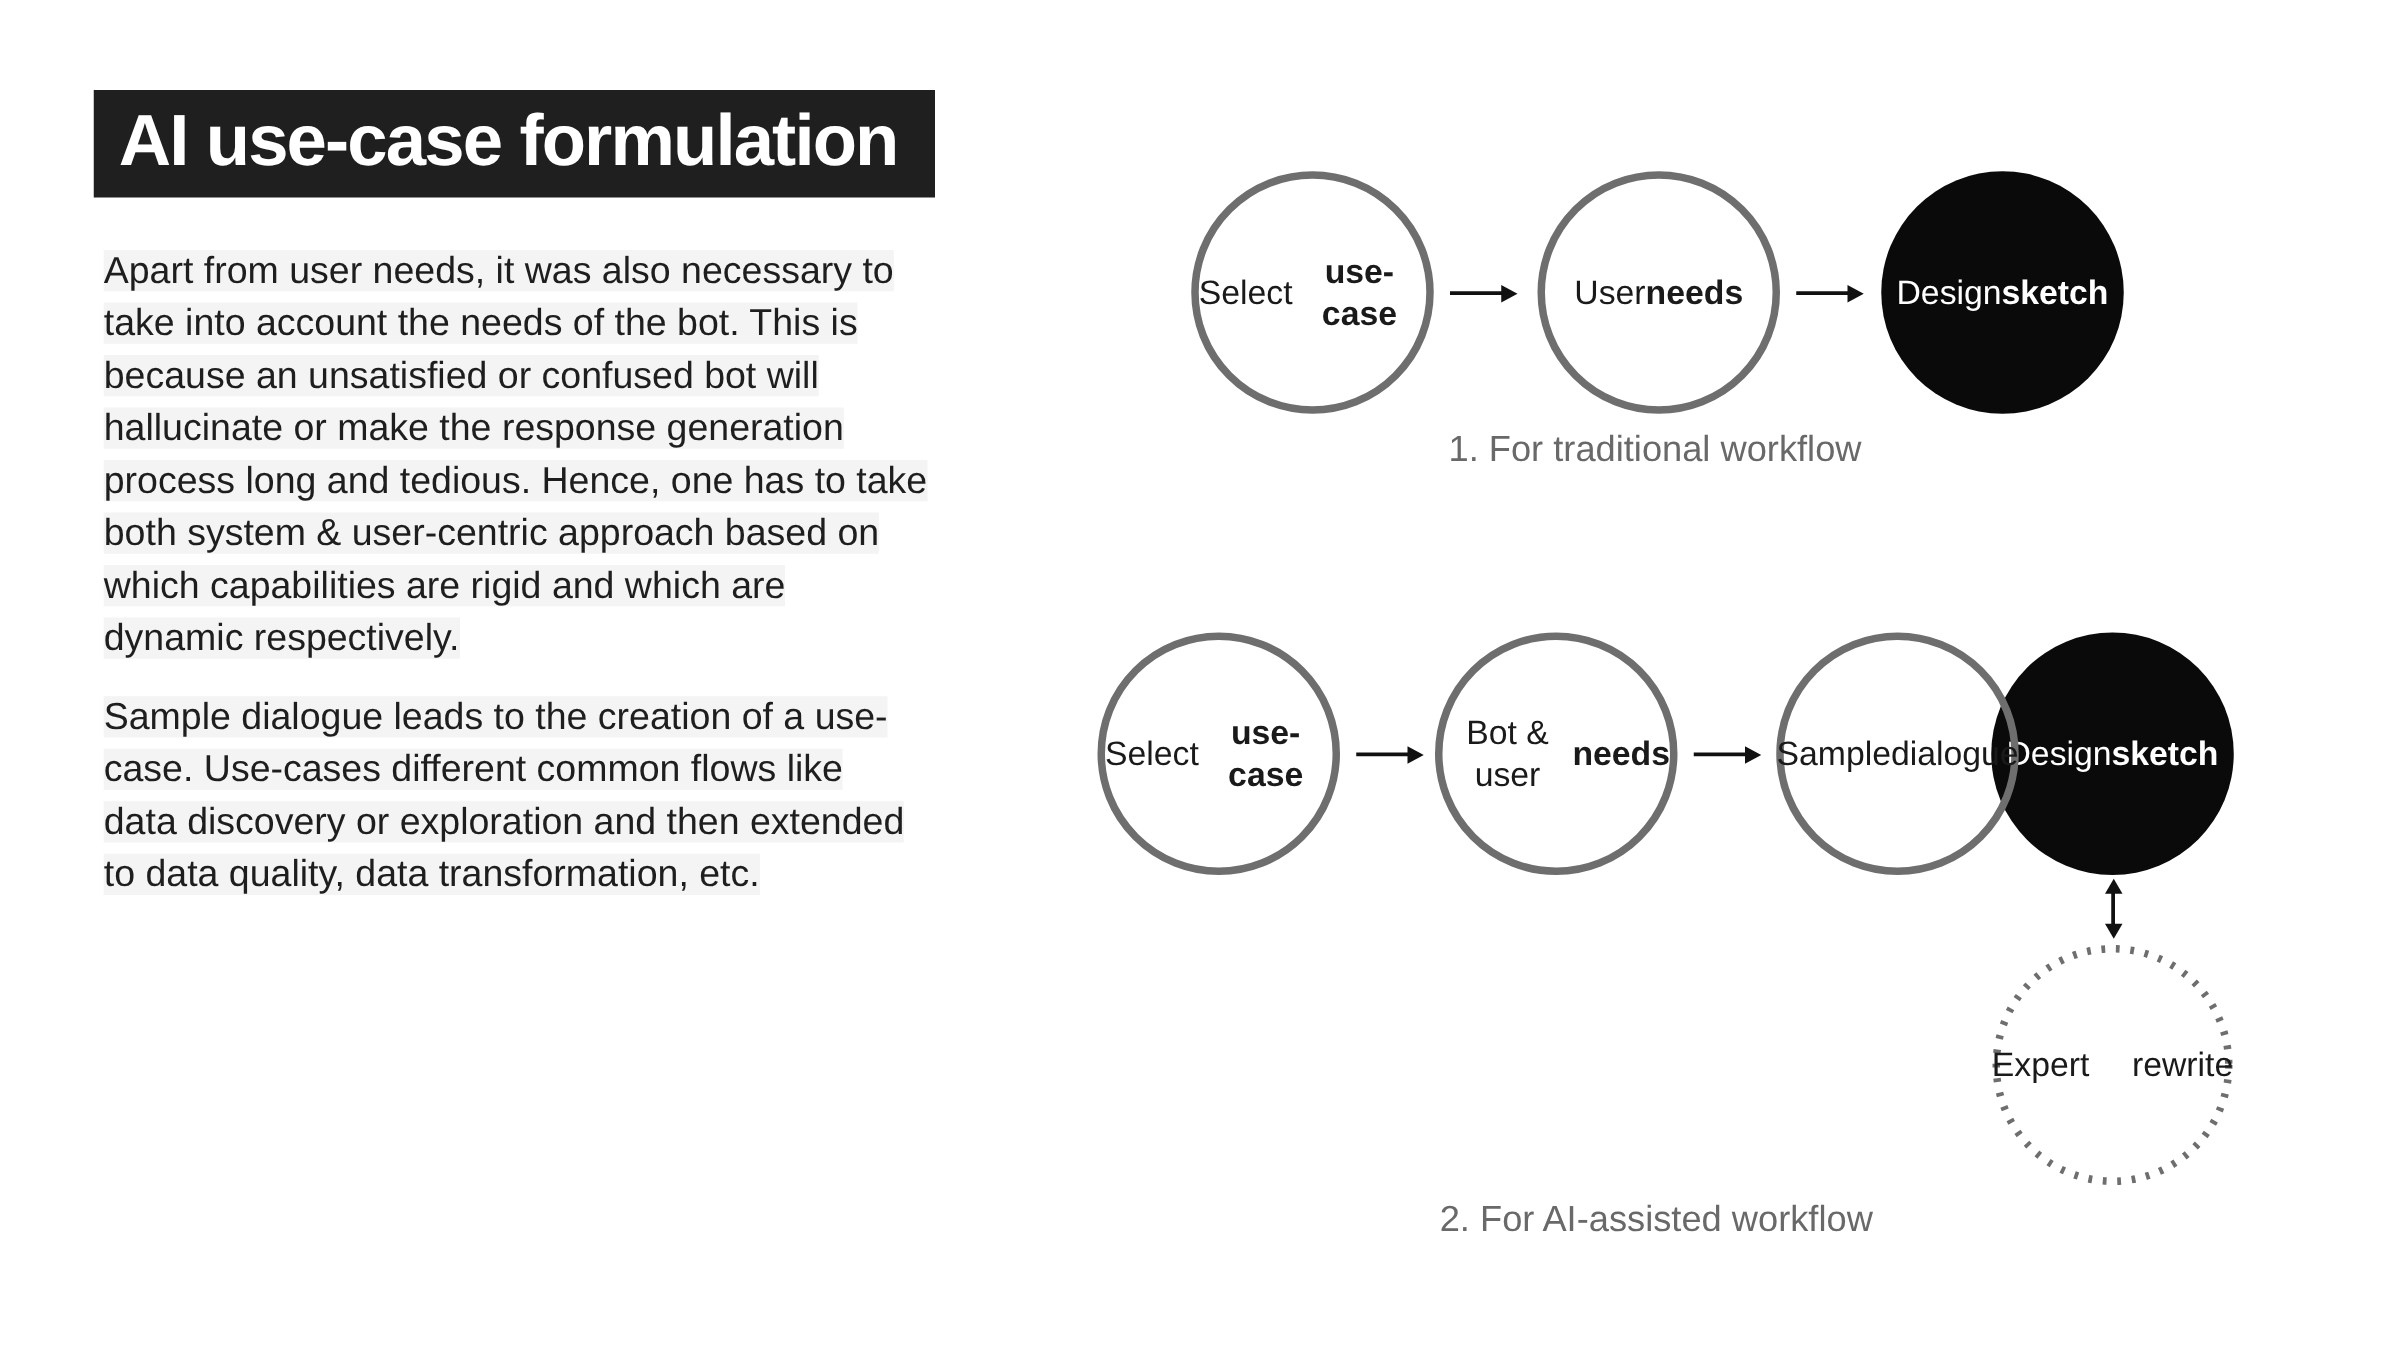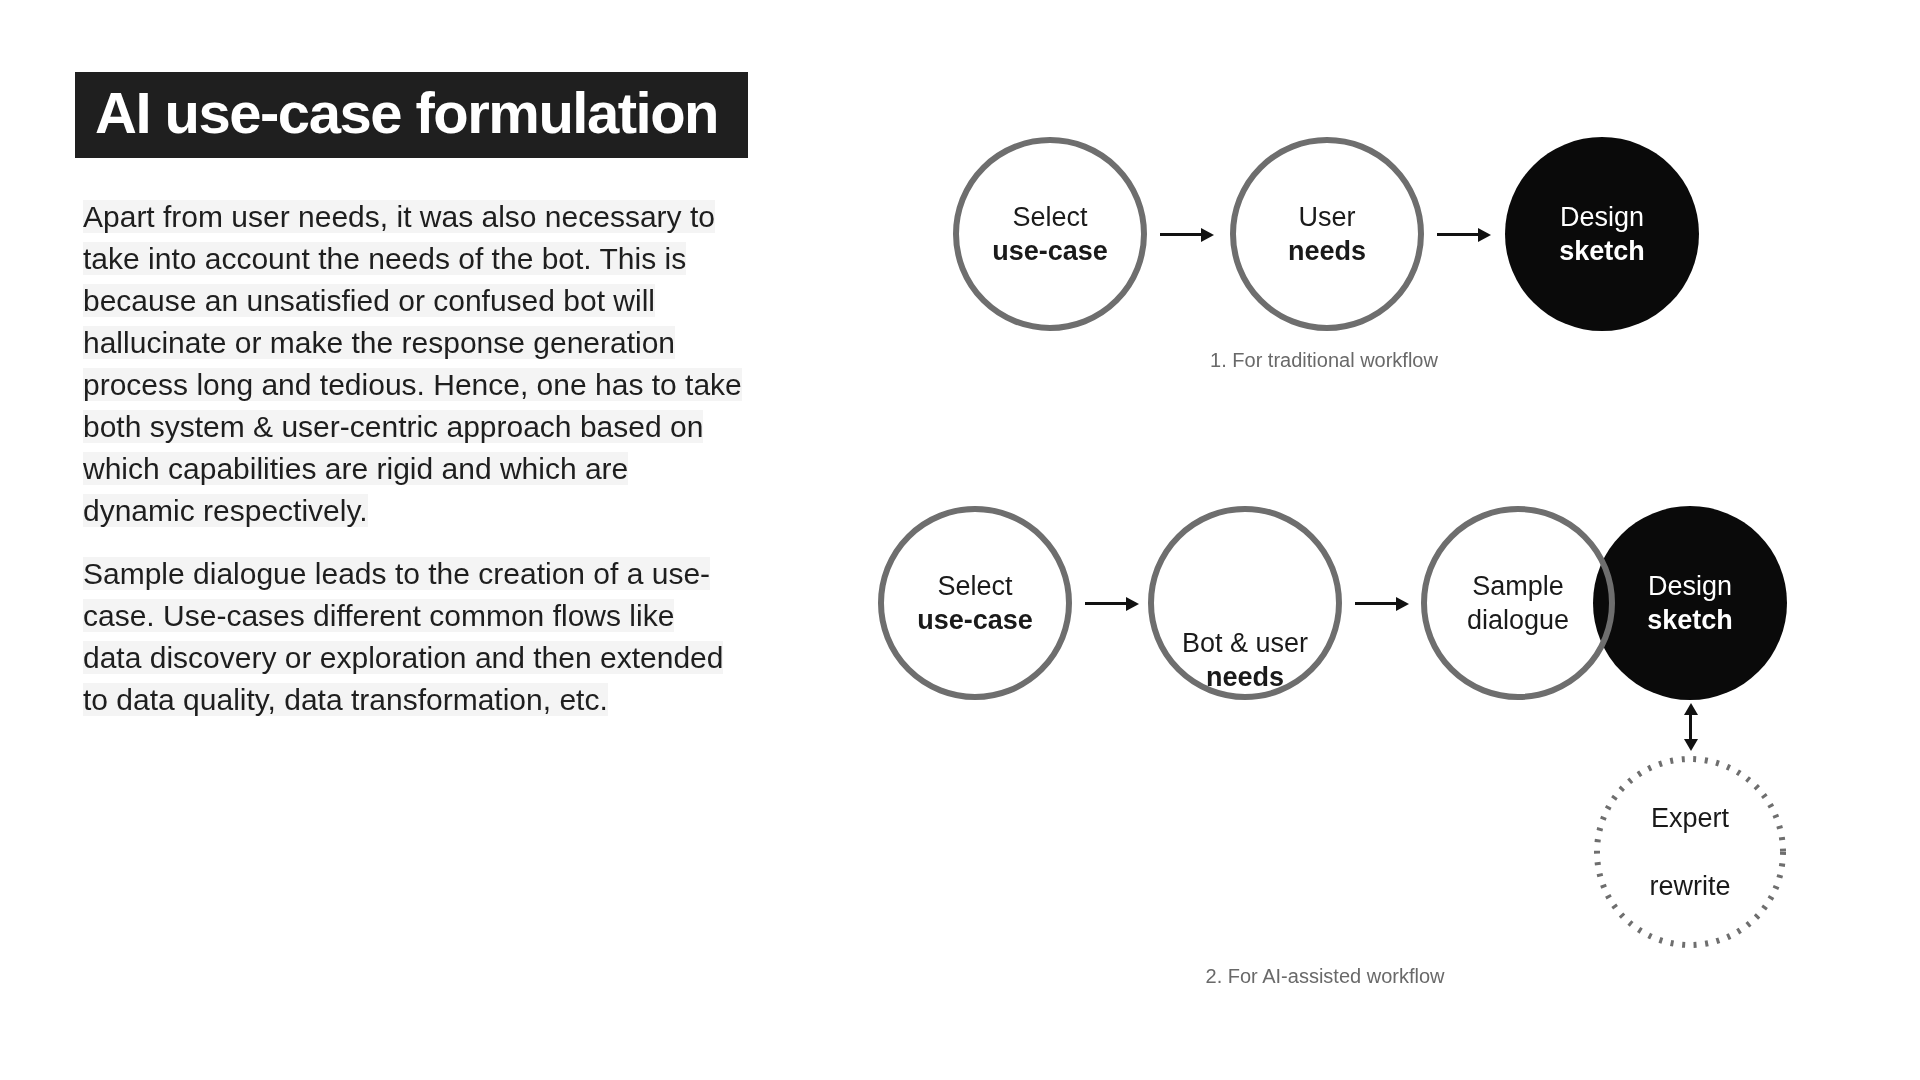--- a/index.html
+++ b/index.html
@@ -25,21 +25,21 @@
     position:absolute; left:83px; top:196px; width:770px;
     font-size:30px; line-height:42px; color:#1e1e1e;
   }
   .text-col p { margin:0 0 21px 0; }
   .hl { background:#f4f4f4; white-space:pre-line; }
 
   
   .node {
     position:absolute; width:194px; height:194px; border-radius:50%;
     box-sizing:border-box; border:6px solid #6e6e6e; background:#ffffff;
-    display:flex; flex-direction:column; align-items:center; justify-content:center;
+    display:flex; flex-direction:row; align-items:center; justify-content:center;
     text-align:center; font-size:27px; line-height:34px; color:#1a1a1a;
   }
   .node .bold { font-weight:700; }
   .node.dark { background:#0a0a0a; border:none; color:#ffffff; }
   .node.overlap-front { background:transparent; z-index:2; }
   .node.dark.behind { z-index:1; }
   .node.dotted { border:none; background:transparent;gap:34px; }
   .dotted-ring { position:absolute; left:0; top:0; }
   .node span { position:relative; }
 
@@ -74,21 +74,21 @@
   }
   .varrow::after {
     content:""; position:absolute; bottom:-11px; left:50%; transform:translateX(-50%);
     width:0; height:0; border-top:12px solid #111111;
     border-left:7px solid transparent; border-right:7px solid transparent;
   }
 
   
   .caption {
     position:absolute; width:500px; text-align:center;
-    font-size:20px; line-height:32px; color:#696969;
+    font-size:29px; line-height:32px; color:#696969;
   }
   .cap1 { left:1074px; top:344px; }
   .cap2 { left:1075px; top:960px; }
 </style>
 </head>
 <body>
 
 <div class="slide">
 
   <header class="title-bar">

